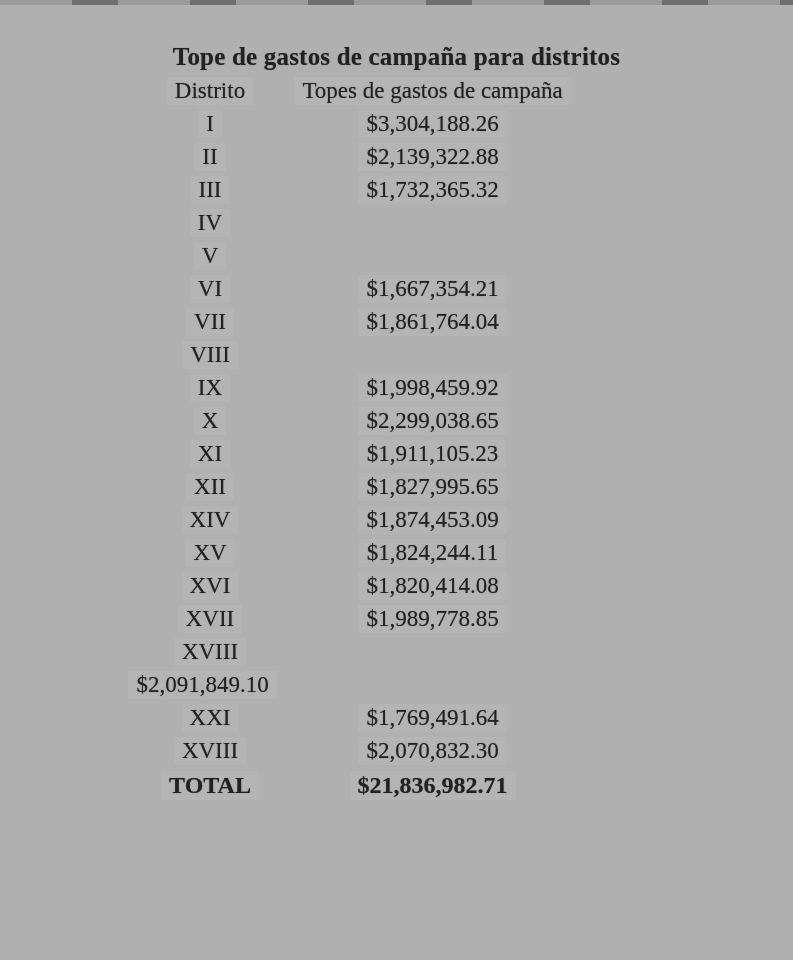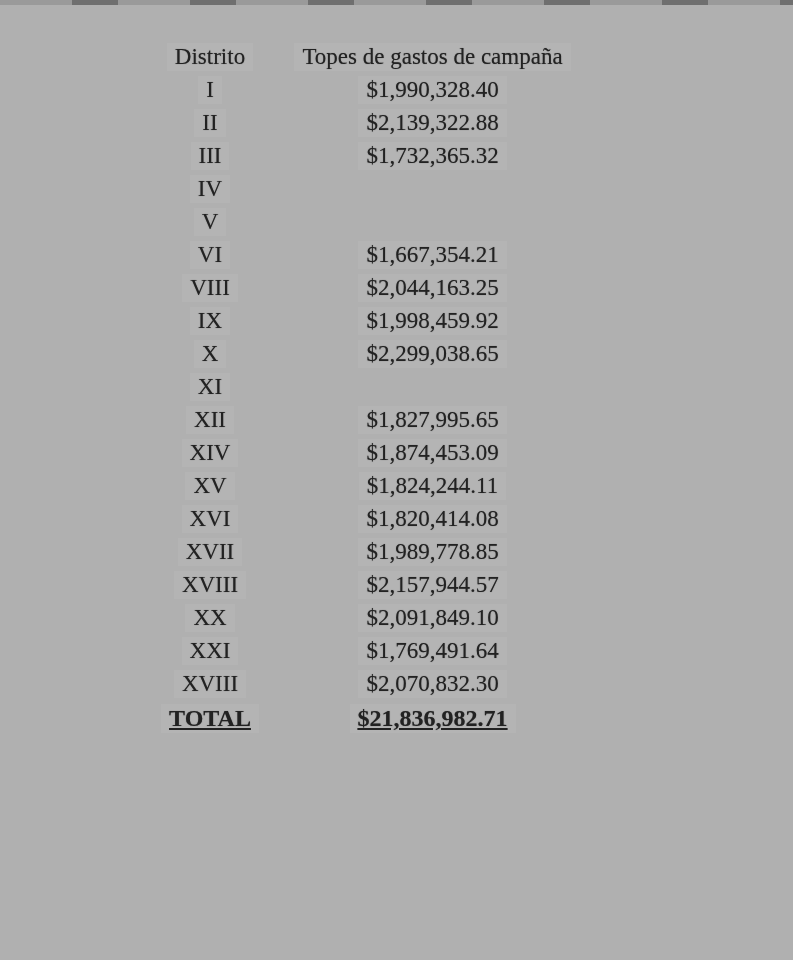--- a/index.html
+++ b/index.html
@@ -60,48 +60,48 @@
   .cell-district { width: 230px; }
   .cell-amount   { width: 215px; }
   .cell-inner {
     background: rgba(255,255,255,0.055);
     padding: 1px 8px;
   }
   .header-row .cell { font-size: 23px; }
   .total-row {
     height: 37px;
     font-weight: bold;
-    text-decoration: underline;
   }
   .total-row .cell { font-size: 24px; }
 </style>
 </head>
 <body>
 
 <div class="top-edge-strip"></div>
 
 <div class="doc-table">
 
+  <div class="doc-title">Tope de gastos de campaña para distritos</div>
 
   <div class="grid-row header-row">
     <div class="cell cell-district">
       <span class="cell-inner">Distrito</span>
     </div>
     <div class="cell cell-amount">
       <span class="cell-inner">Topes de gastos de campaña</span>
     </div>
   </div>
 
   <div id="rows-container">
   <div class="grid-row">
     <div class="cell cell-district">
       <span class="cell-inner">I</span>
     </div>
     <div class="cell cell-amount">
-      <span class="cell-inner">$1,990,328.40</span>
+      <span class="cell-inner">$3,304,188.26</span>
     </div>
   </div>
 
   <div class="grid-row">
     <div class="cell cell-district">
       <span class="cell-inner">II</span>
     </div>
     <div class="cell cell-amount">
       <span class="cell-inner">$2,139,322.88</span>
     </div>
@@ -130,28 +130,33 @@
 
   <div class="grid-row">
     <div class="cell cell-district">
       <span class="cell-inner">VI</span>
     </div>
     <div class="cell cell-amount">
       <span class="cell-inner">$1,667,354.21</span>
     </div>
   </div>
 
+  <div class="grid-row">
+    <div class="cell cell-district">
+      <span class="cell-inner">VII</span>
+    </div>
+    <div class="cell cell-amount">
+      <span class="cell-inner">$1,861,764.04</span>
+    </div>
+  </div>
 
   <div class="grid-row">
     <div class="cell cell-district">
       <span class="cell-inner">VIII</span>
     </div>
-    <div class="cell cell-amount">
-      <span class="cell-inner">$2,044,163.25</span>
-    </div>
   </div>
 
   <div class="grid-row">
     <div class="cell cell-district">
       <span class="cell-inner">IX</span>
     </div>
     <div class="cell cell-amount">
       <span class="cell-inner">$1,998,459.92</span>
     </div>
   </div>
@@ -162,20 +167,23 @@
     </div>
     <div class="cell cell-amount">
       <span class="cell-inner">$2,299,038.65</span>
     </div>
   </div>
 
   <div class="grid-row">
     <div class="cell cell-district">
       <span class="cell-inner">XI</span>
     </div>
+    <div class="cell cell-amount">
+      <span class="cell-inner">$1,911,105.23</span>
+    </div>
   </div>
 
   <div class="grid-row">
     <div class="cell cell-district">
       <span class="cell-inner">XII</span>
     </div>
     <div class="cell cell-amount">
       <span class="cell-inner">$1,827,995.65</span>
     </div>
   </div>
@@ -214,30 +222,24 @@
     </div>
     <div class="cell cell-amount">
       <span class="cell-inner">$1,989,778.85</span>
     </div>
   </div>
 
   <div class="grid-row">
     <div class="cell cell-district">
       <span class="cell-inner">XVIII</span>
     </div>
-    <div class="cell cell-amount">
-      <span class="cell-inner">$2,157,944.57</span>
-    </div>
-  </div>
-
-
-  <div class="grid-row">
-    <div class="cell cell-district">
-      <span class="cell-inner">XX</span>
-    </div>
+  </div>
+
+
+  <div class="grid-row">
     <div class="cell cell-amount">
       <span class="cell-inner">$2,091,849.10</span>
     </div>
   </div>
 
   <div class="grid-row">
     <div class="cell cell-district">
       <span class="cell-inner">XXI</span>
     </div>
     <div class="cell cell-amount">

